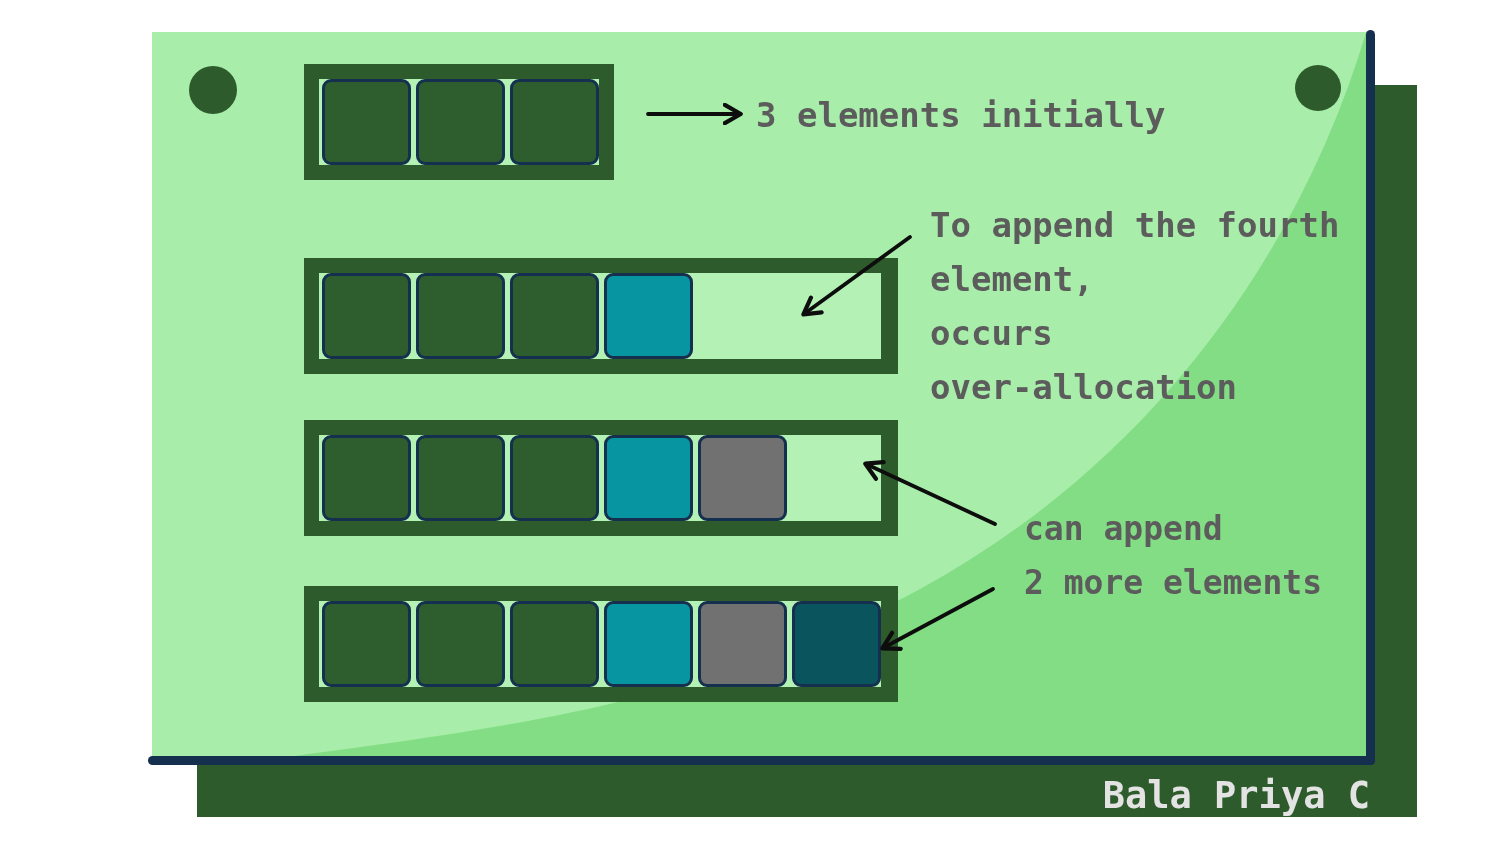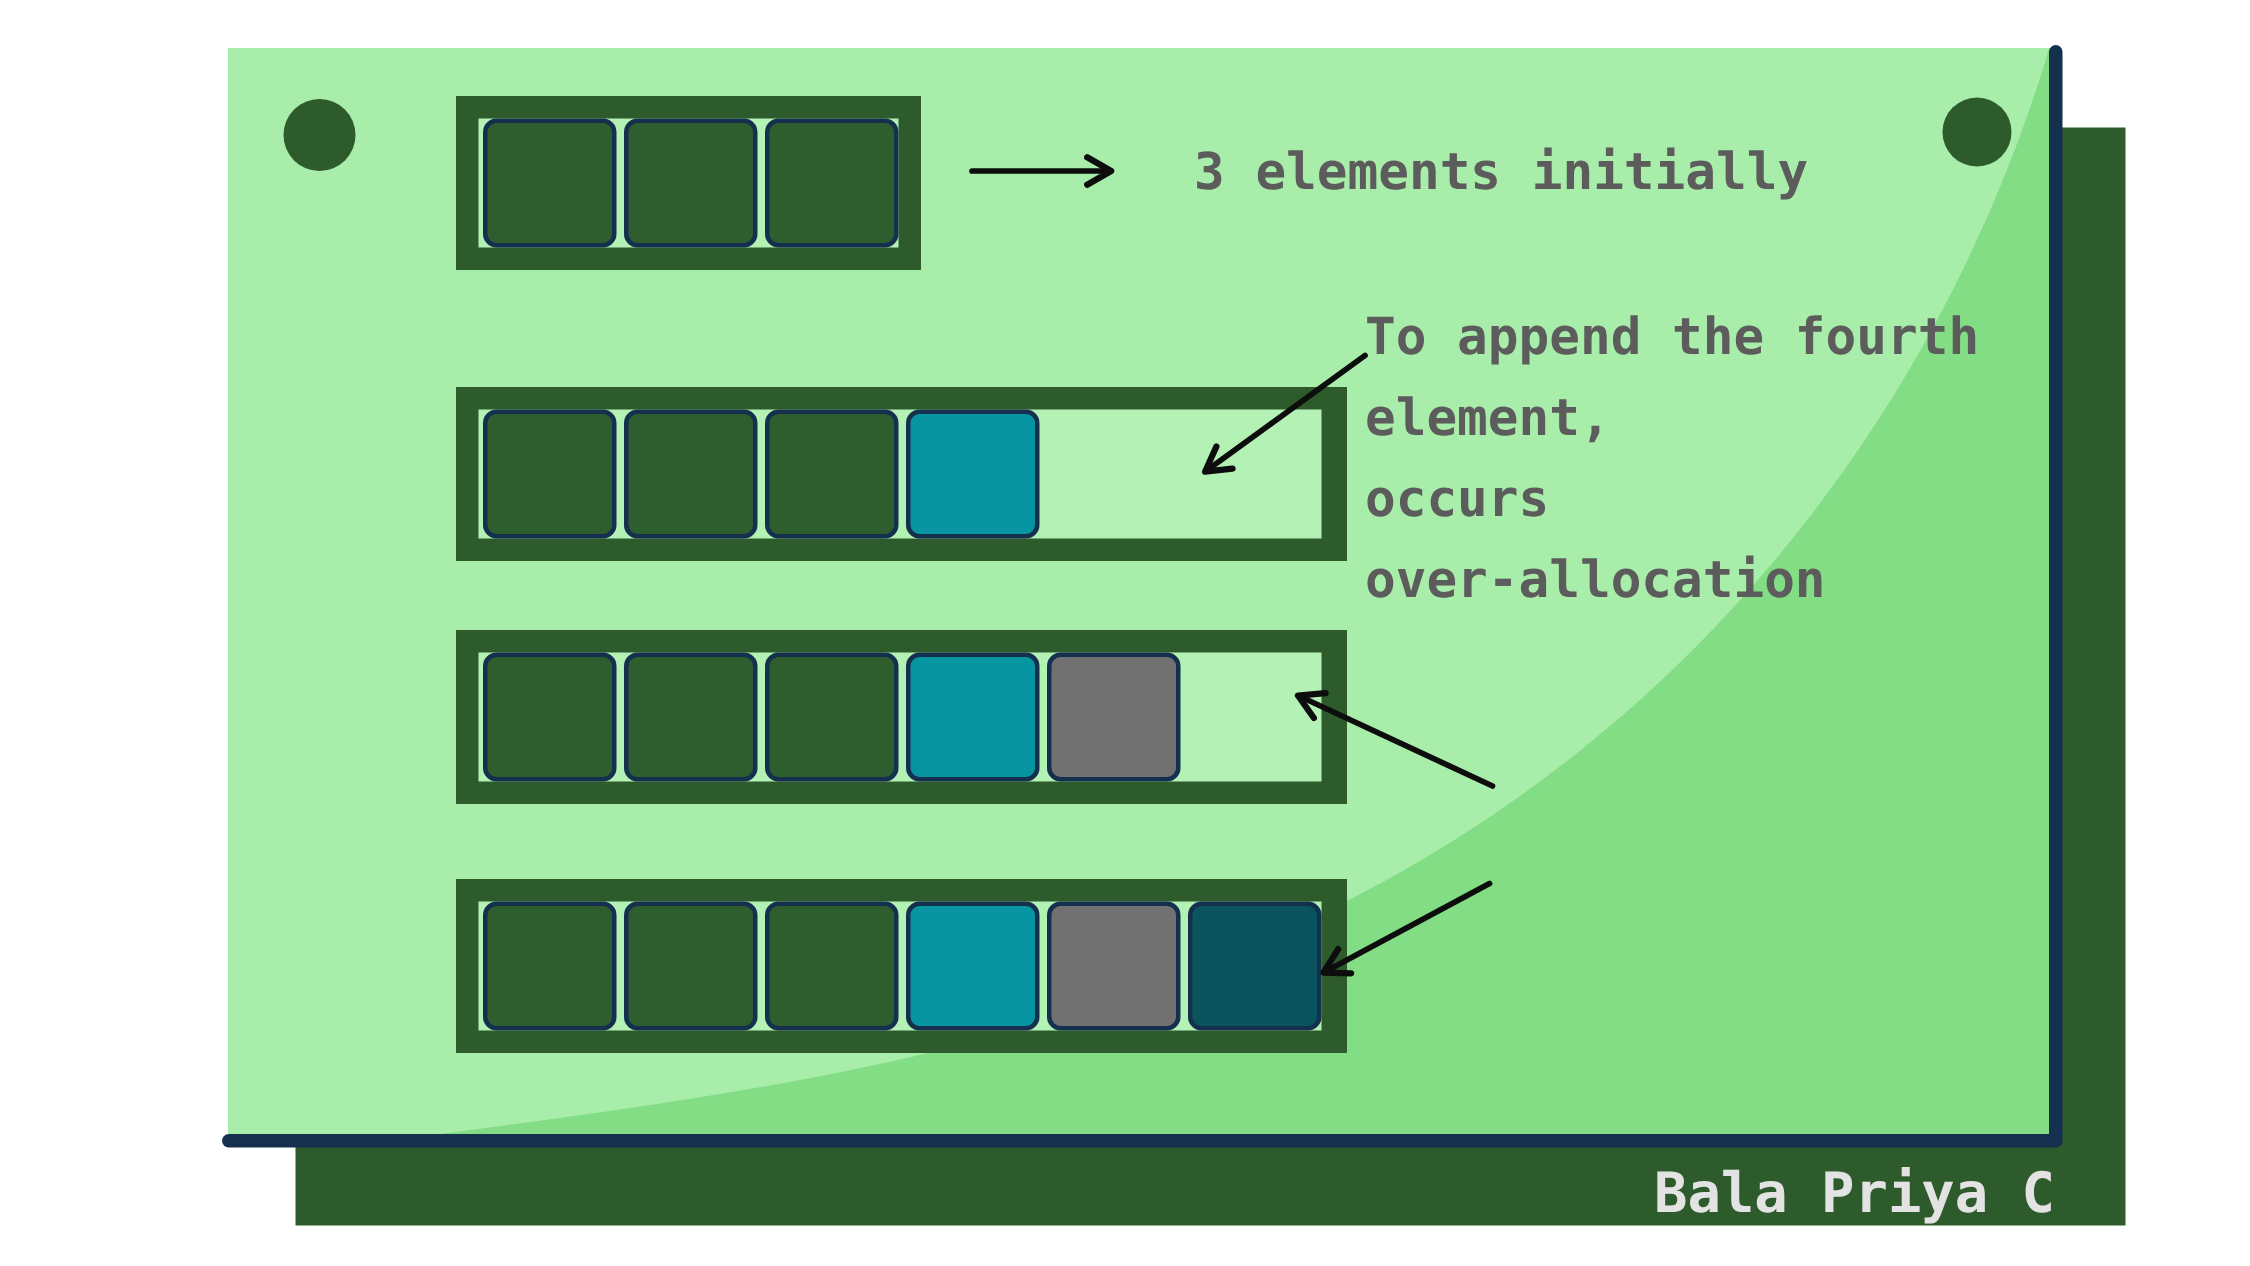--- a/index.html
+++ b/index.html
@@ -36,22 +36,22 @@
   
   .array-box { position:absolute; background: var(--dark-green,#2d5b2c); }
   .underlay  { position:absolute; left:15px; top:15px; height:86px; background: var(--slot-empty,#b4f1b5); }
   .cells { position:absolute; left:18px; top:15px; display:flex; gap:5px; }
   .cell  {
     width:89px; height:86px; box-sizing:border-box;
     border:3px solid var(--navy,#14304e); border-radius:9px;
   }
   
   .note { position:absolute; color: var(--label-text,#5c5c5c); white-space:nowrap; }
-  .note-1 { left:644px; top:63px;  font-size:34px; }
-  .note-2 { left:758px; top:166px; font-size:34px; line-height:54px; }
+  .note-1 { left:604px; top:63px;  font-size:34px; }
+  .note-2 { left:778px; top:166px; font-size:34px; line-height:54px; }
   .note-3 { left:872px; top:470px; font-size:33px; line-height:54px; }
   .arrows { position:absolute; left:0; top:0; width:1500px; height:844px; pointer-events:none; }
 </style>
 </head>
 <body>
 
 <div class="stage">
 
   <div class="shadow-panel">
     <div class="credit">Bala Priya C</div>
@@ -108,20 +108,24 @@
 
     <div class="note note-1">3 elements initially</div>
 
     <div class="note note-2">
       <div>To append the fourth</div>
       <div>element,</div>
       <div>occurs</div>
       <div>over-allocation</div>
     </div>
 
+    <div class="note note-3">
+      <div>can append</div>
+      <div>2 more elements</div>
+    </div>
   </div>
 
   <div class="navy-right"></div>
   <div class="navy-bottom"></div>
 
   <svg class="arrows" viewBox="0 0 1500 844" xmlns="http://www.w3.org/2000/svg">
     <defs>
       <marker id="ah" markerUnits="strokeWidth" markerWidth="6" markerHeight="6" refX="4.6" refY="3" orient="auto">
         <path d="M0.6,0.6 L4.8,3 L0.6,5.4" fill="none" stroke="#0d0d0d" stroke-width="1.1" stroke-linecap="round" stroke-linejoin="round"></path>
       </marker>

